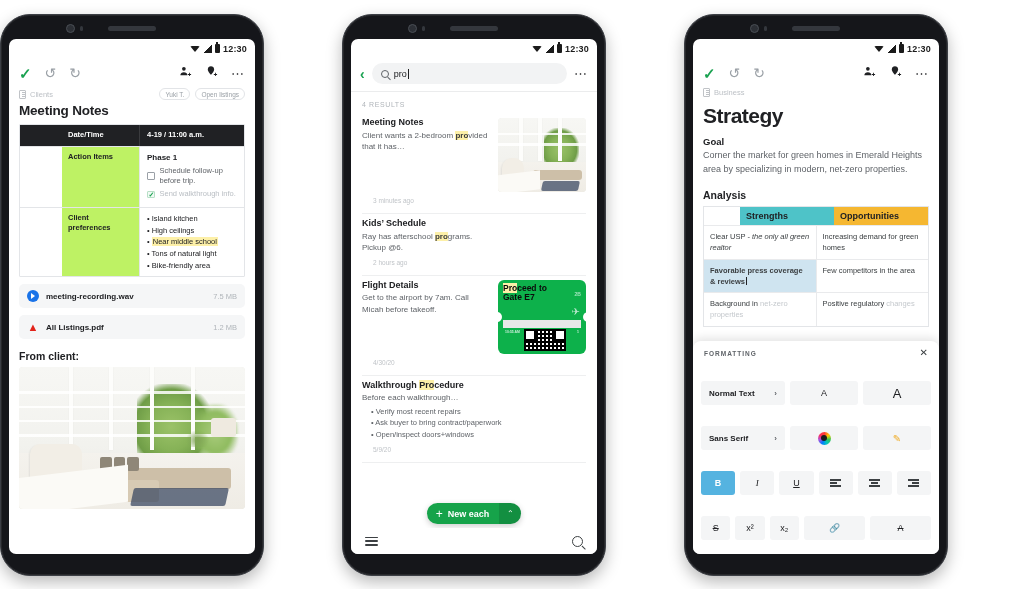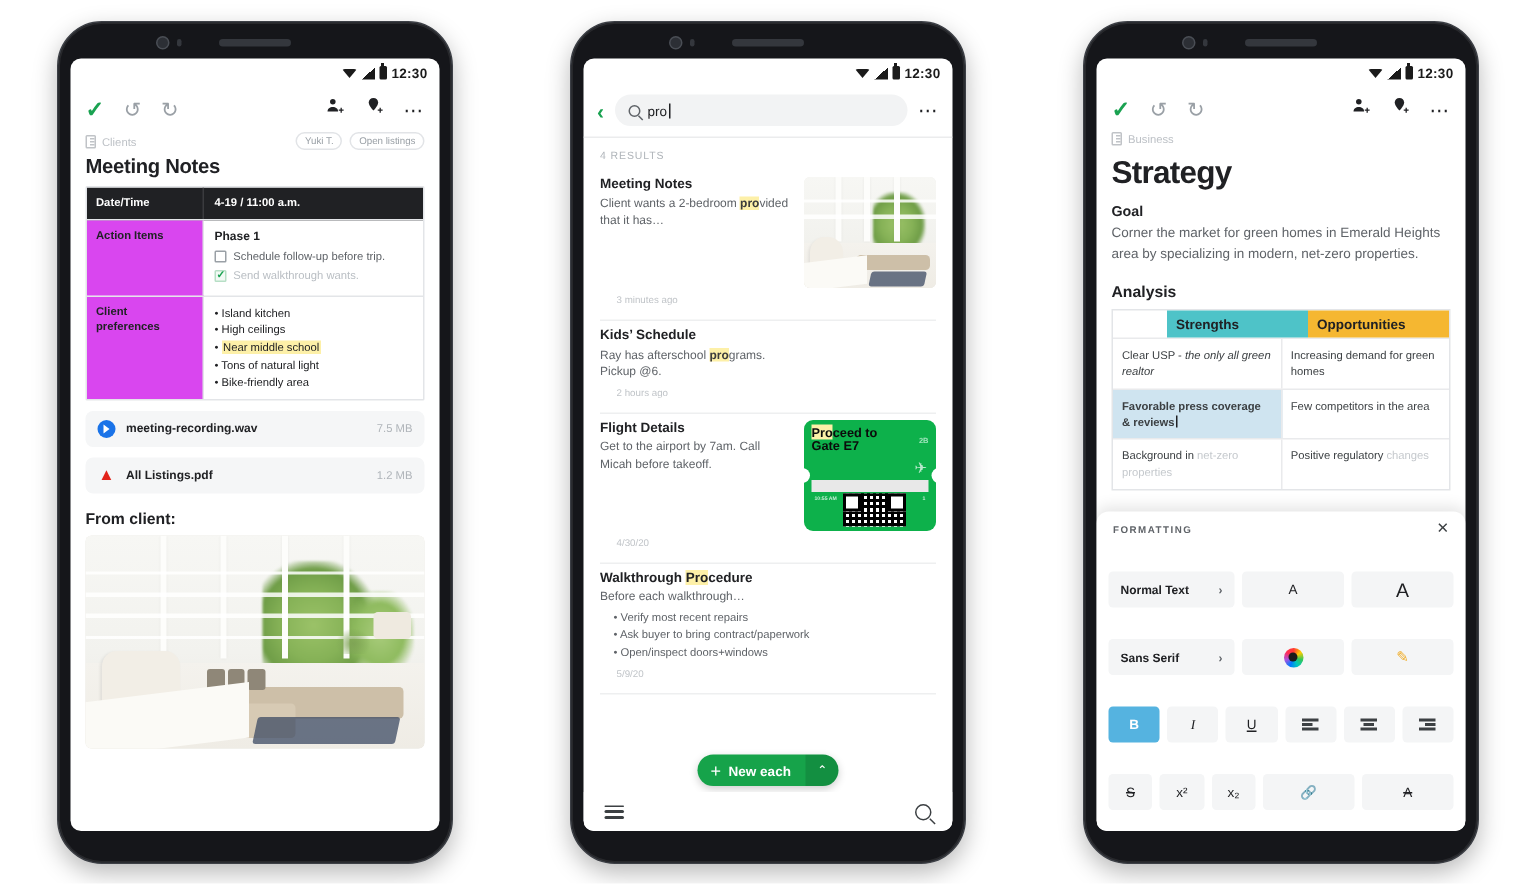--- a/index.html
+++ b/index.html
@@ -3,21 +3,21 @@
 <meta charset="utf-8">
 <style>
   * { box-sizing: border-box; margin: 0; padding: 0; }
   body {
     width: 1024px; height: 589px;
     background: #ffffff;
     font-family: "Liberation Sans", sans-serif;
     overflow: hidden;
     position: relative;
   }
-  .stage { position: relative; width: 1024px; height: 511px; display: flex; justify-content: center; align-items: flex-start; gap: 78px; padding-top: 14px; }
+  .stage { position: relative; width: 1024px; height: 511px; display: flex; align-items: flex-start; gap: 78px; padding-top: 14px; }
 
   
   .phone { position: relative; width: 264px; height: 562px; flex: 0 0 auto; }
   .phone .body {
     position: absolute; inset: 0;
     background: #15161a;
     border-radius: 30px;
     border: 1px solid #3c3f45;
     box-shadow: 0 0 0 1px rgba(255,255,255,.08) inset, 0 6px 16px rgba(0,0,0,.28);
   }
@@ -50,24 +50,24 @@
   .crumb { display: flex; align-items: center; gap: 4px; padding: 2px 10px 0; }
   .crumb .bk { width: 7px; height: 9px; border: 1px solid #c0c3c7; border-radius: 1px; position: relative; }
   .crumb .bk::after { content:""; position:absolute; left:2px; top:1px; width:3px; height:1px; background:#c0c3c7; box-shadow: 0 2px 0 #c0c3c7, 0 4px 0 #c0c3c7; }
   .crumb .txt { font-size: 7.5px; color: #bdc1c6; }
   .chips { margin-left: auto; display: flex; gap: 5px; }
   .chip { font-size: 6.5px; color: #9aa0a6; border: 1px solid #e2e4e7; border-radius: 9px; padding: 1.5px 5px; white-space: nowrap; }
 
   
   .p1-title { font-size: 13.5px; font-weight: 700; color: #202124; padding: 3px 10px 6px; letter-spacing: -.2px; }
   .ntable { margin: 0 10px; border: 1px solid #e3e5e8; border-radius: 1px; overflow: hidden; }
-  .ntr { display: flex; border-bottom: 1px solid #e3e5e8; }
+  .ntr { display: flex; border-bottom: 1px solid #e3e5e8; padding-left: 42px; }
   .ntr:last-child { border-bottom: 0; }
   .ntr.dark { background: #202124; }
-  .ntd-l { width: 78px; flex: 0 0 78px; padding: 5px 6px; font-size: 7.5px; font-weight: 700; color: #202124; border-right: 1px solid #e3e5e8; background: #d946ef; line-height: 1.35; }
+  .ntd-l { width: 78px; flex: 0 0 78px; padding: 5px 6px; font-size: 7.5px; font-weight: 700; color: #202124; border-right: 1px solid #e3e5e8; background: #bef264; line-height: 1.35; }
   .ntr.dark .ntd-l { color: #fff; background: transparent; border-right-color: #3a3b3e; }
   .ntd-r { flex: 1; padding: 5px 7px; font-size: 7.5px; color: #202124; line-height: 1.4; }
   .ntr.dark .ntd-r { color: #fff; font-weight: 600; }
   .phase { font-size: 8px; font-weight: 700; color: #202124; margin-bottom: 3px; }
   .todo { display: flex; align-items: center; gap: 5px; margin: 2.5px 0; font-size: 7.5px; color: #5f6368; }
   .cbox { width: 7.5px; height: 7.5px; border: 1px solid #9aa0a6; border-radius: 1px; flex: 0 0 auto; }
   .cbox.done { border-color: #b7dfc6; background: #f2faf5; position: relative; }
   .cbox.done::after { content:"✓"; position:absolute; left: .4px; top: -1.8px; font-size: 7px; color: #1aa251; font-weight: 700; }
   .todo.done { color: #b9bec3; }
   .bul { font-size: 7.5px; color: #202124; line-height: 1.55; }
@@ -252,21 +252,21 @@
         <div class="ntr">
           <div class="ntd-l">Action Items</div>
           <div class="ntd-r">
             <div class="phase">Phase 1</div>
             <div class="todo">
               <span class="cbox"></span>
               <span>Schedule follow-up before trip.</span>
             </div>
             <div class="todo done">
               <span class="cbox done"></span>
-              <span>Send walkthrough wants.</span>
+              <span>Send walkthrough info.</span>
             </div>
           </div>
         </div>
         <div class="ntr">
           <div class="ntd-l">Client preferences</div>
           <div class="ntd-r">
             <div class="bul">• <span>Island kitchen</span></div>
             <div class="bul">• <span>High ceilings</span></div>
             <div class="bul">• <span class="hl">Near middle school</span></div>
             <div class="bul">• <span>Tons of natural light</span></div>

